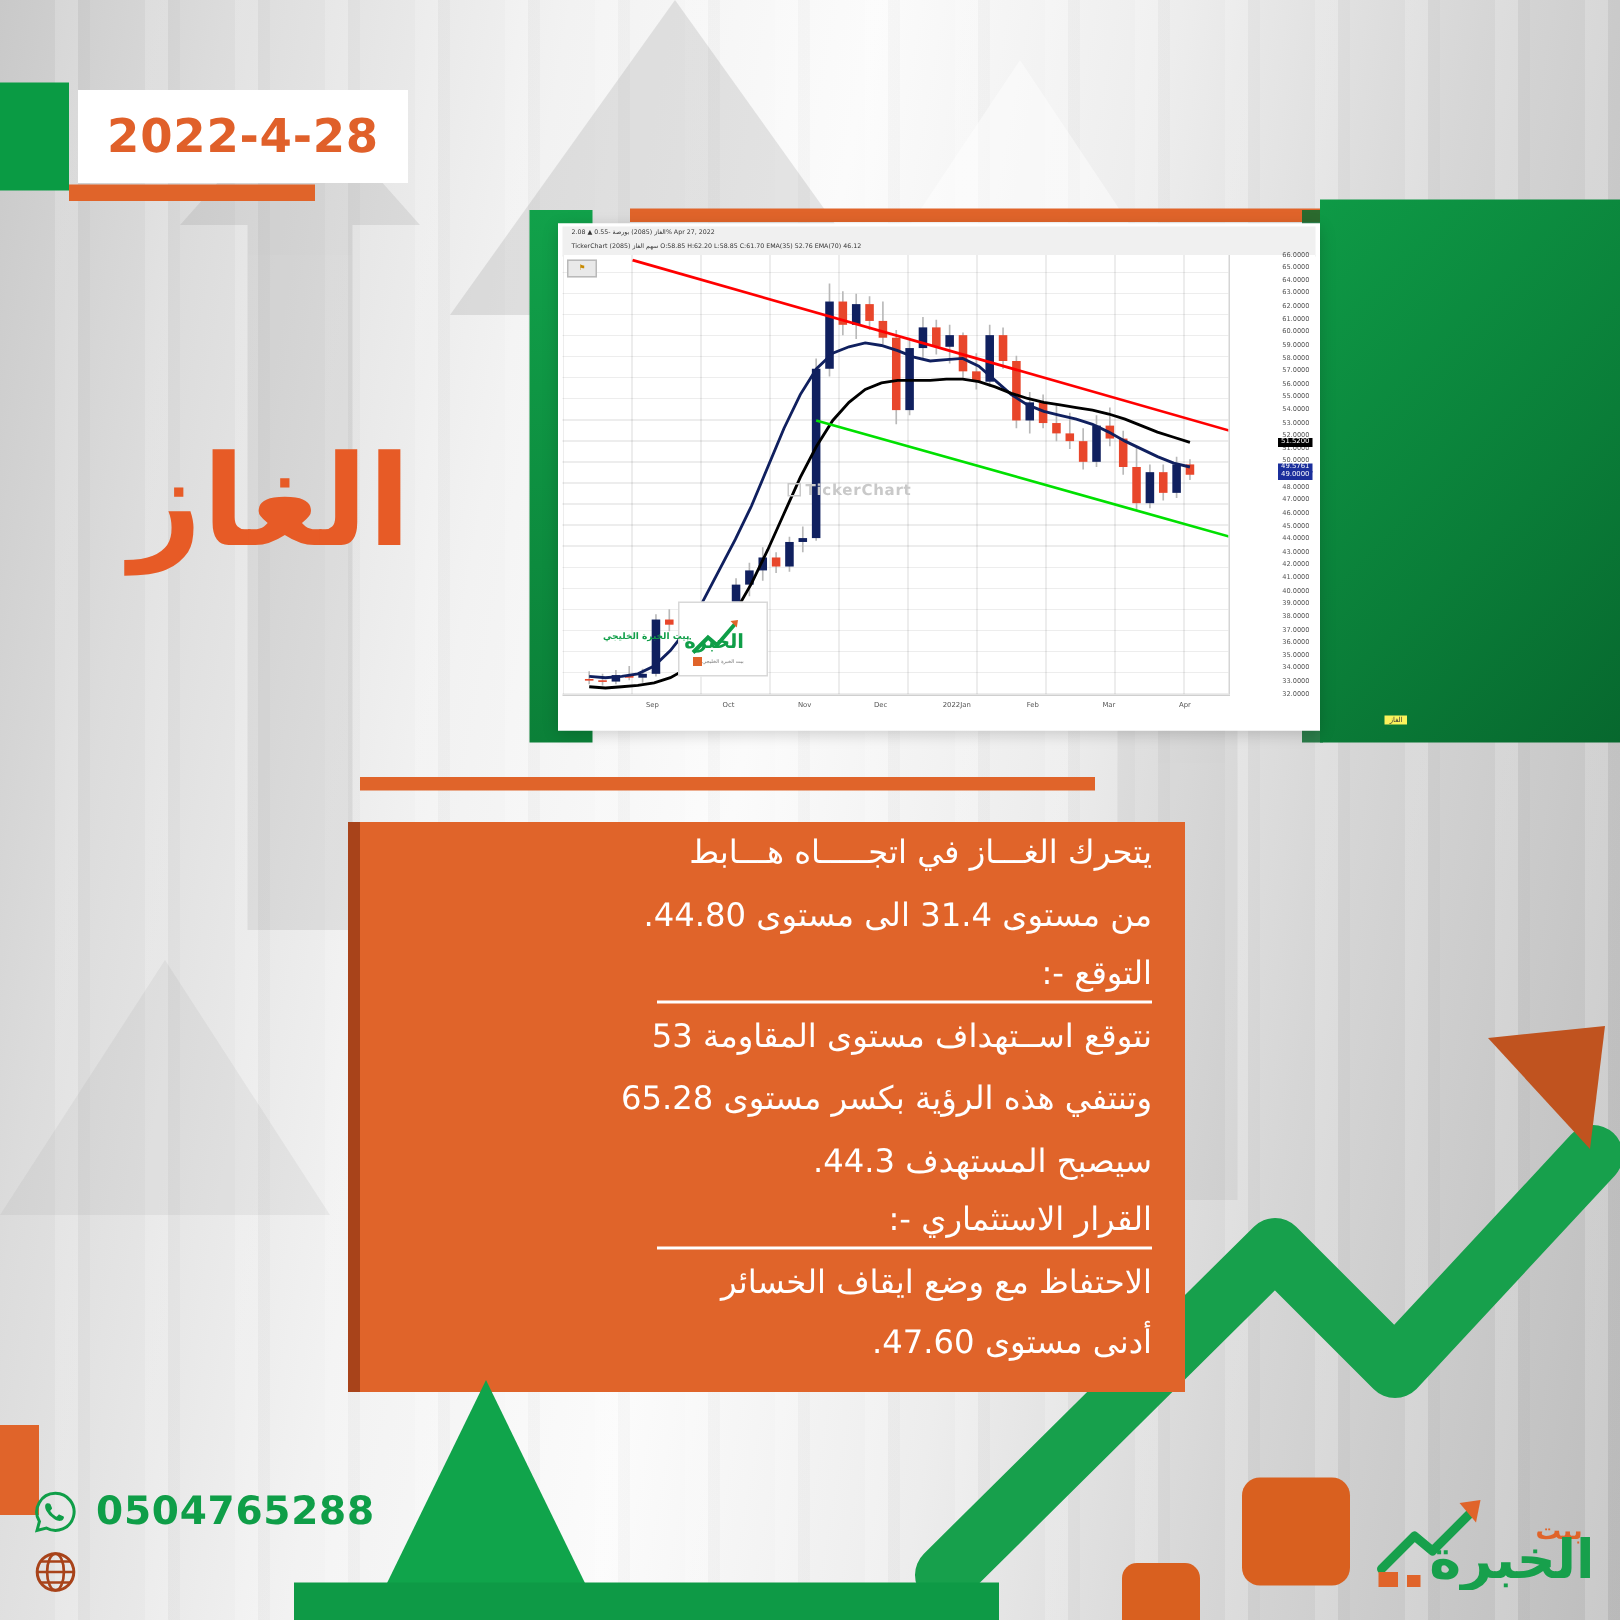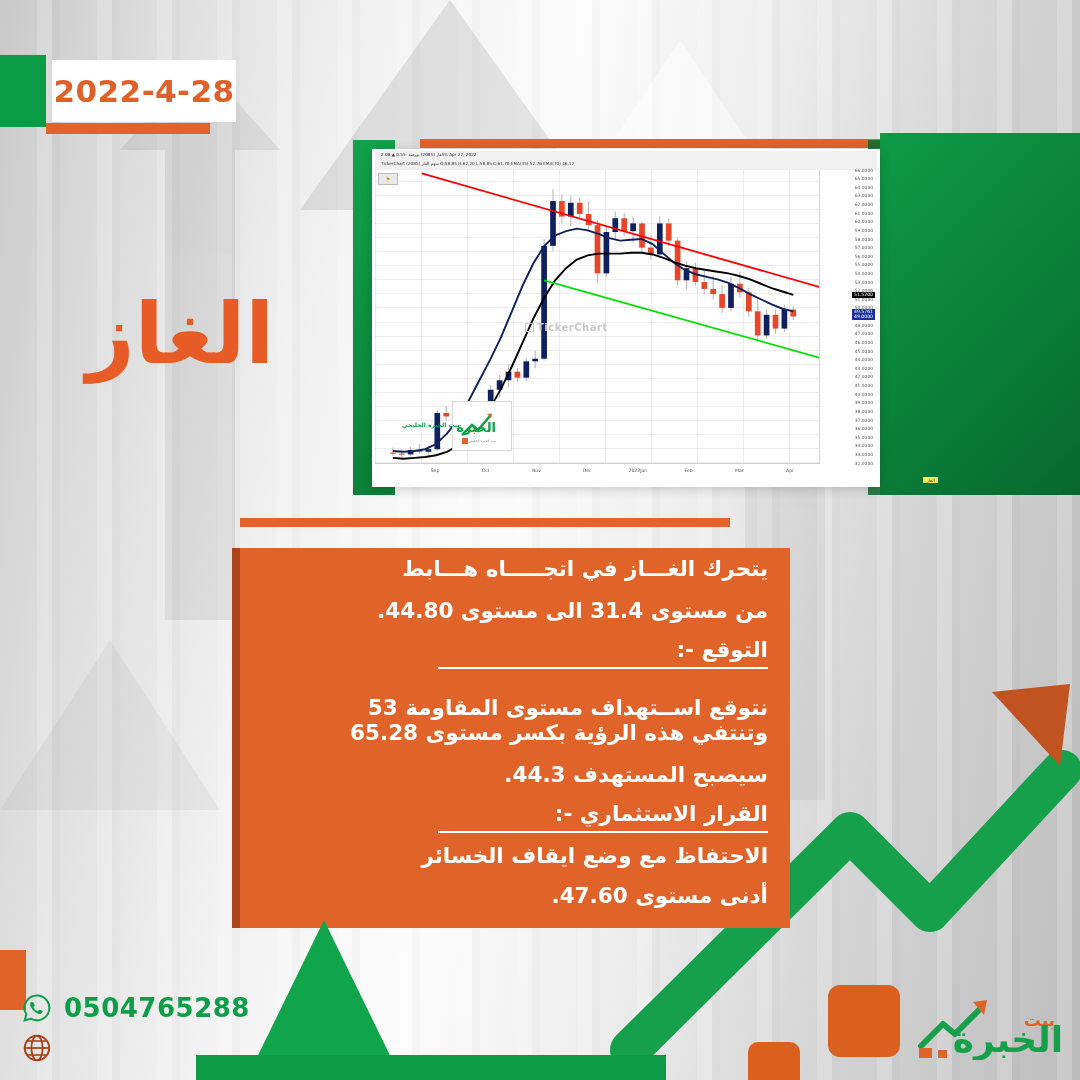--- a/index.html
+++ b/index.html
@@ -35,21 +35,21 @@
     background:linear-gradient(135deg,#0e9a46 0%,#0a7d38 60%,#07682e 100%);}
   .green-right-edge{left:868px;top:140px;width:14px;height:355px;background:#0a6b2f;opacity:.85;}
   .orange-bar-topright{left:420px;top:139px;width:470px;height:9px;background:#e0642a;}
   .green-chartframe{left:353px;top:140px;width:42px;height:355px;
     background:linear-gradient(180deg,#11a14a,#0b8038);}
   .chart-white{left:372px;top:149px;width:508px;height:338px;background:#fff;
     box-shadow:0 2px 10px rgba(0,0,0,.18);}
 
   
   .date-green{left:0;top:55px;width:46px;height:72px;background:#0a9b44;}
-  .date-box{left:52px;top:60px;width:184px;height:62px;background:#fff;
+  .date-box{left:52px;top:60px;width:220px;height:62px;background:#fff;
     display:flex;align-items:center;justify-content:center;}
   .date-box span{color:#e0602a;font-size:31px;font-weight:bold;letter-spacing:.5px;}
   .date-underline{left:46px;top:123px;width:164px;height:11px;background:#e0642a;}
 
   
   .title-sub{position:absolute;right:808px;top:268px;color:#0f9e48;
     font-size:28px;font-weight:bold;direction:rtl;white-space:nowrap;}
   .title-main{position:absolute;right:806px;top:292px;color:#e75b26;
     font-size:84px;font-weight:bold;direction:rtl;white-space:nowrap;line-height:1;}
 
@@ -85,21 +85,21 @@
     direction:rtl;font-weight:bold;white-space:nowrap;}
 
   
   .zig{position:absolute;left:600px;top:620px;width:480px;height:460px;}
 
   
   .orange-divider{left:240px;top:518px;width:490px;height:9px;background:#e0642a;}
   .text-panel{left:240px;top:548px;width:550px;height:380px;
     background:#e0642a;direction:rtl;}
   .text-panel .edge{position:absolute;left:-8px;top:0;width:8px;height:100%;background:#a8431a;}
-  .tline{position:absolute;right:22px;color:#fff;font-size:21.5px;font-weight:bold;
+  .tline{position:absolute;right:22px;color:#fff;font-size:21.5px;font-weight:normal;
     white-space:nowrap;direction:rtl;}
   .tline.hdr{font-size:21.5px;}
   .hrule{position:absolute;background:#fff;height:2px;}
 
   
   .foot-orange{left:0;top:950px;width:26px;height:60px;background:#e0642a;}
   .foot-green-tri{left:246px;top:920px;width:0;height:0;border-style:solid;
     border-width:0 78px 160px 78px;border-color:transparent transparent #10a44b transparent;}
   .foot-green-bar{left:196px;top:1055px;width:470px;height:25px;background:#0e9a46;}
   .wa{position:absolute;left:22px;top:993px;display:flex;align-items:center;gap:12px;}
@@ -330,21 +330,21 @@
   </svg>
 
   <div class="panel orange-divider"></div>
   <div class="panel text-panel">
     <div class="edge"></div>
     <div id="analysis-lines">
         <div class="tline" style="top: 8.09091px;">يتحرك الغـــاز في اتجـــــاه هـــابط</div>
         <div class="tline" style="top: 49.5455px;">من مستوى 31.4 الى مستوى 44.80.</div>
         <div class="tline hdr" style="top: 89.2727px; margin-left: 12px;">التوقع -:</div>
         <div class="hrule" style="top: 119.273px; right: 22px; width: 330px;"></div>
-        <div class="tline" style="top: 130.727px; margin-top: 16px;">نتوقع اســتهداف مستوى المقاومة 53</div>
+        <div class="tline" style="top: 130.727px;">نتوقع اســتهداف مستوى المقاومة 53</div>
         <div class="tline" style="top: 172.182px;">وتنتفي هذه الرؤية بكسر مستوى 65.28</div>
         <div class="tline" style="top: 213.636px;">سيصبح المستهدف 44.3.</div>
         <div class="tline hdr" style="top: 253.364px;">القرار الاستثماري -:</div>
         <div class="hrule" style="top: 283.364px; right: 22px; width: 330px;"></div>
         <div class="tline" style="top: 294.818px;">الاحتفاظ مع وضع ايقاف الخسائر</div>
         <div class="tline" style="top: 334.545px;">أدنى مستوى 47.60.</div>
       </div>
   </div>
 
   <div class="panel foot-orange"></div>

